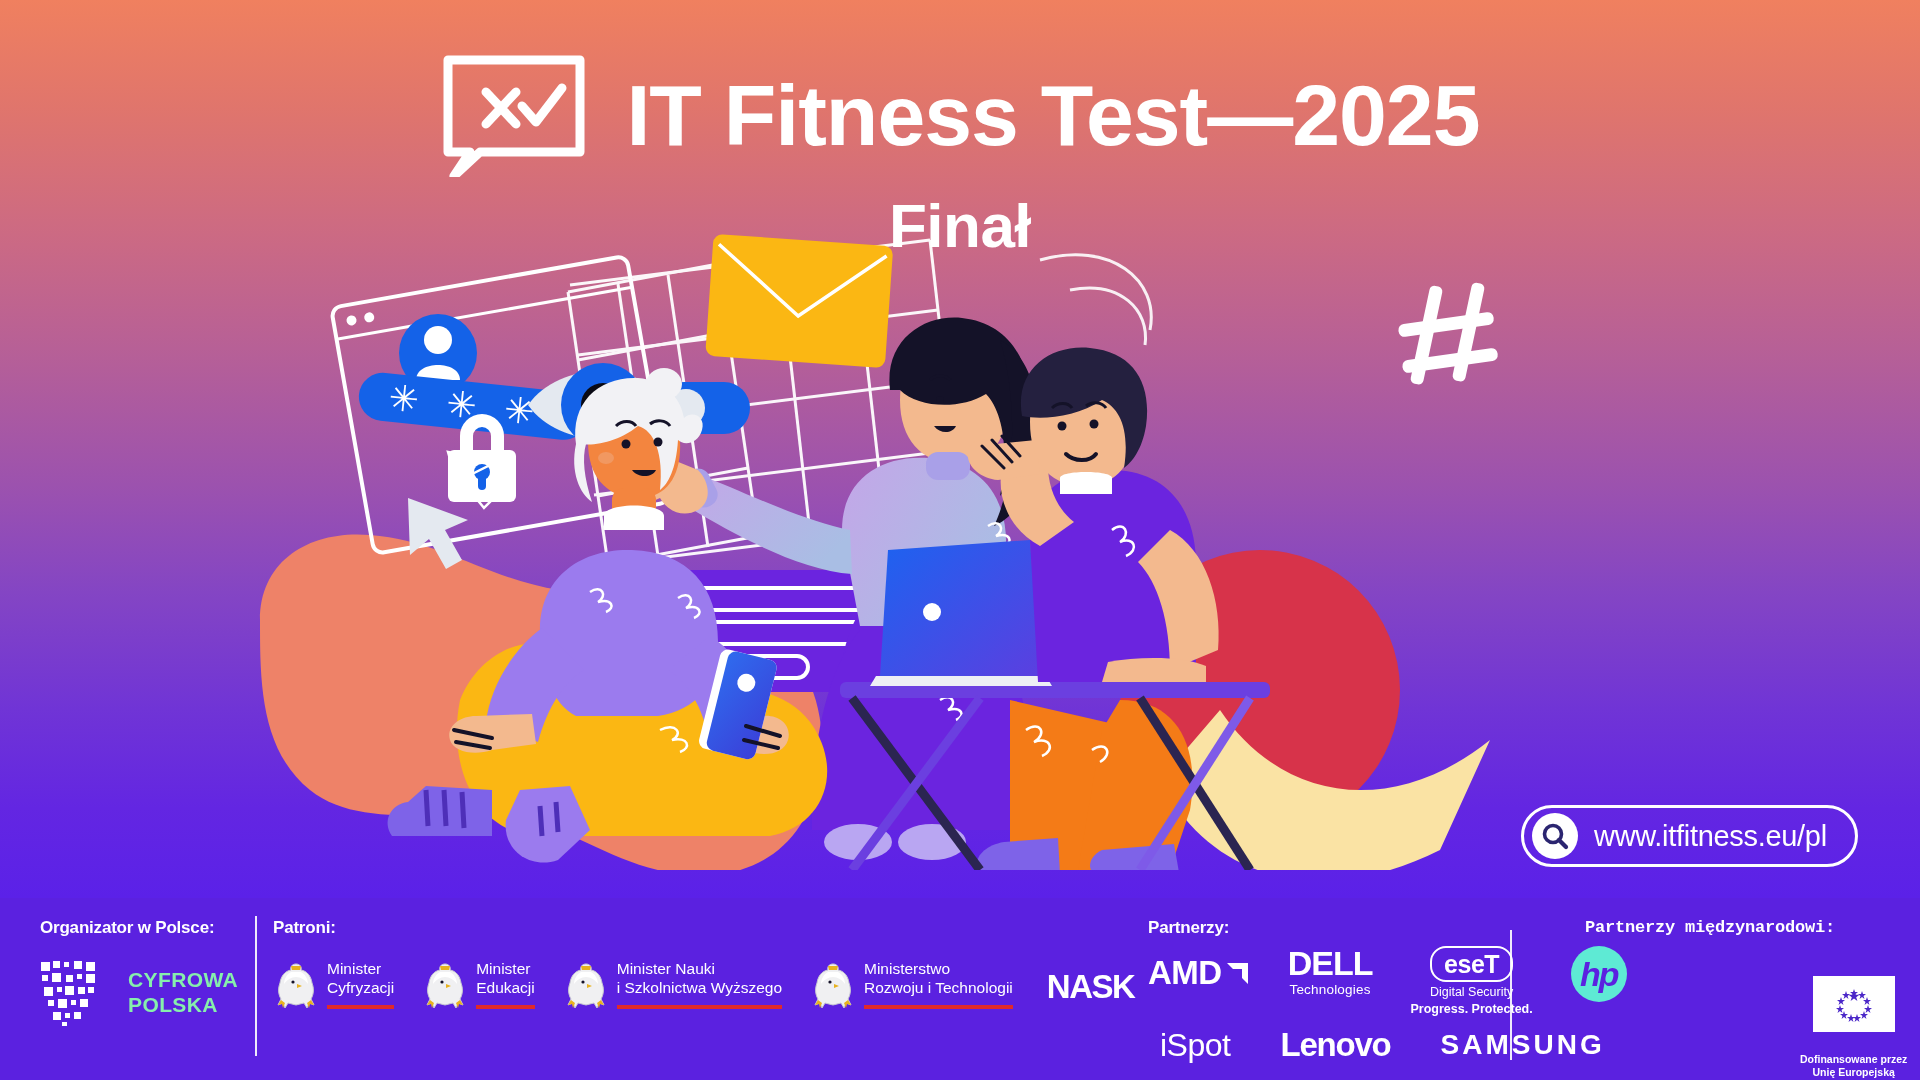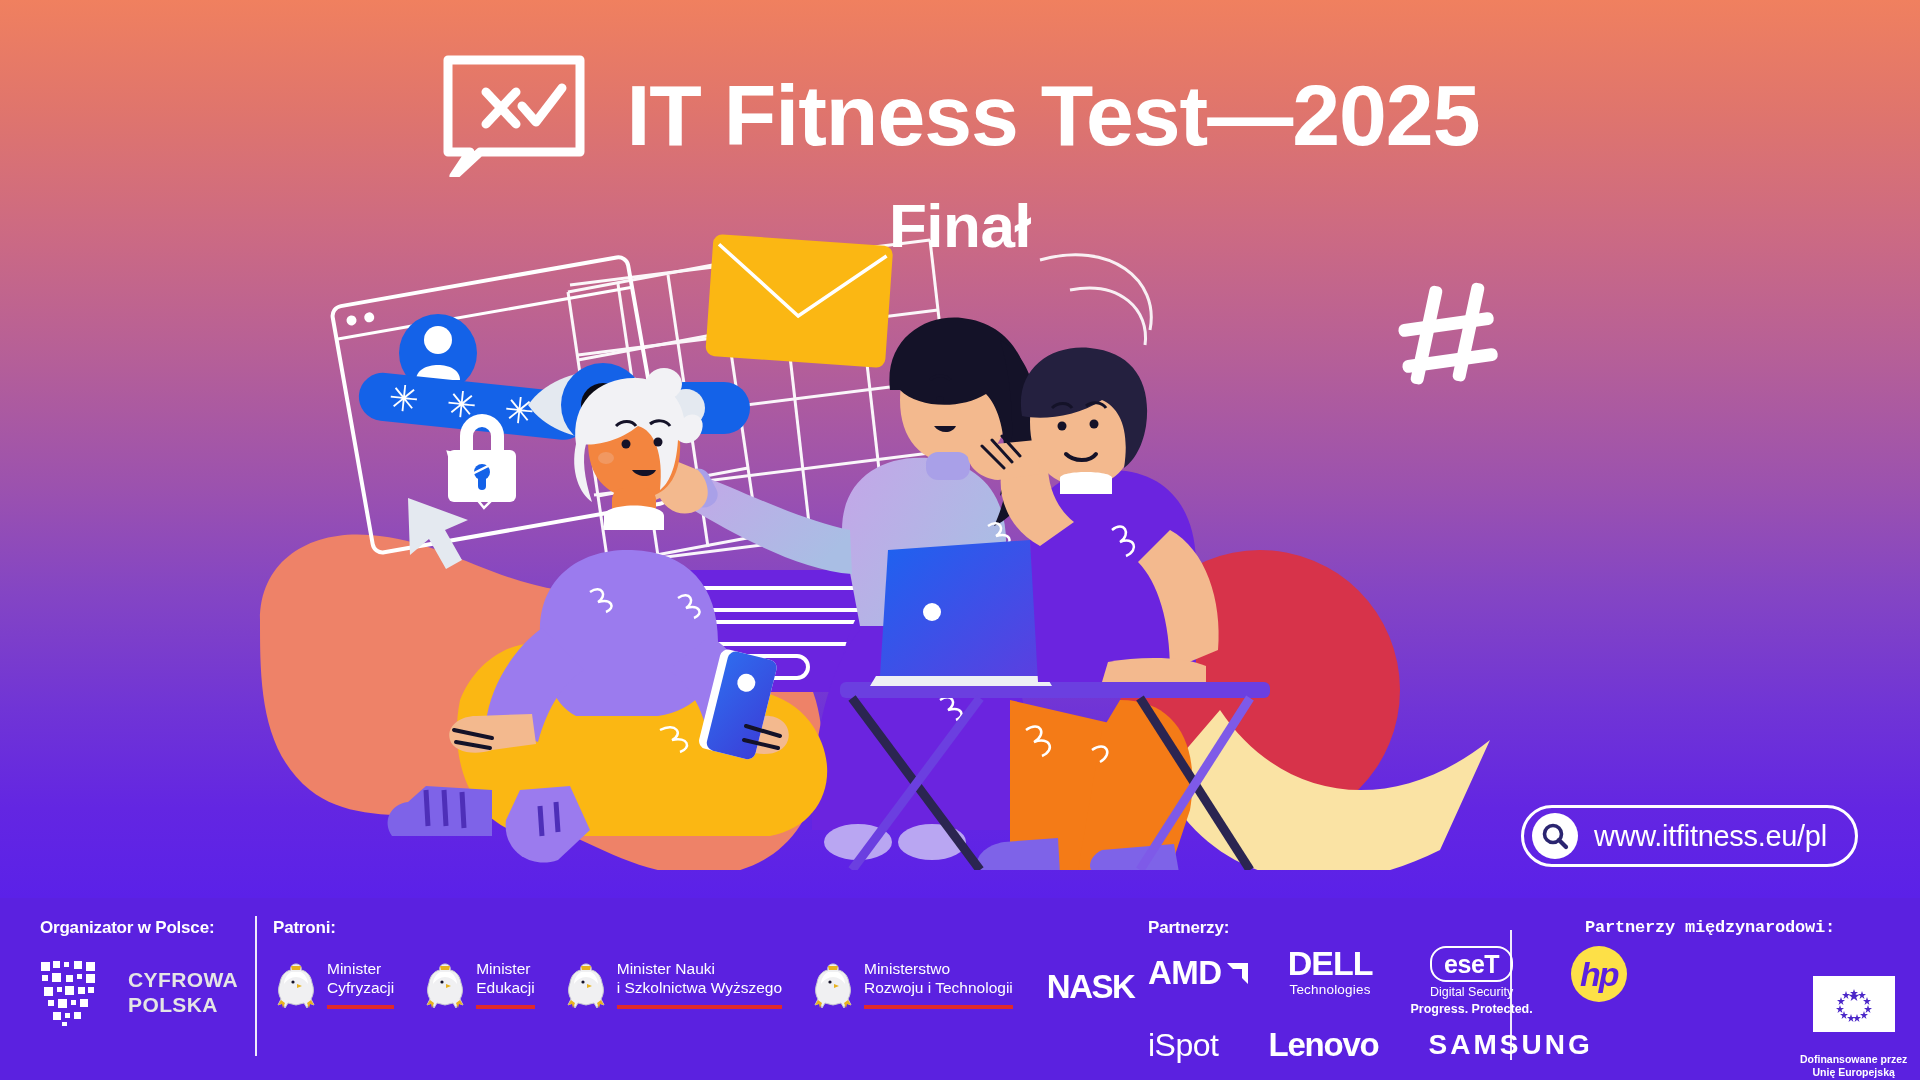--- a/index.html
+++ b/index.html
@@ -65,21 +65,21 @@
   }
   .fcol { position:absolute; top:0; height:182px; }
   .flabel {
     color:#fff; font-size:17px; font-weight:bold; letter-spacing:-0.2px;
     white-space:nowrap;
   }
   .vdiv { position:absolute; top:18px; width:2px; height:140px; background:#ffffff; opacity:.9; }
 
   
   .cp-wrap { position:absolute; left:40px; top:62px; display:flex; align-items:center; gap:16px; }
-  .cp-text { color:#e5e5e5; font-weight:bold; font-size:21px; line-height:1.18; letter-spacing:.4px; }
+  .cp-text { color:#86efac; font-weight:bold; font-size:21px; line-height:1.18; letter-spacing:.4px; }
 
   
   .min-row { position:absolute; top:62px; display:flex; align-items:flex-start; gap:28px; }
   .min {
     display:flex; align-items:flex-start; gap:8px;
   }
   .min-txt { position:relative; padding-bottom:11px; }
   .min-txt span { display:block; color:#fff; font-size:15.5px; line-height:1.22; white-space:nowrap; }
   .min-bar { position:absolute; left:0; bottom:0; height:4px; width:100%; background:#E02A2A; }
 
@@ -95,21 +95,21 @@
   .dell { font-weight:bold; font-size:34px; letter-spacing:-1px; }
   .dell-sub { font-size:13.5px; letter-spacing:.2px; margin-top:3px; }
   .eset-wrap { display:flex; flex-direction:column; align-items:center; gap:3px; }
   .eset-box {
     border:2.5px solid #fff; border-radius:16px; padding:2px 12px;
     font-weight:bold; font-size:25px; letter-spacing:-.5px; line-height:1.12;
   }
   .eset-s1 { font-size:12.5px; }
   .eset-s2 { font-size:12.5px; font-weight:bold; }
   .hp-circle {
-    width:56px; height:56px; border-radius:50%; background:#fde047; color:#5B21E0;
+    width:56px; height:56px; border-radius:50%; background:#5eead4; color:#5B21E0;
     font-style:italic; font-weight:bold; font-size:34px;
     display:flex; align-items:center; justify-content:center; letter-spacing:-2px;
   }
   .ispot { font-size:32px; letter-spacing:-.5px; }
   .lenovo { font-weight:bold; font-size:33px; letter-spacing:-1.2px; }
   .samsung { font-weight:bold; font-size:28px; letter-spacing:3px; }
 
   
   .viseg { position:absolute; display:flex; align-items:center; gap:10px; }
   .viseg-txt { color:#fff; font-size:23px; letter-spacing:-.2px; }
@@ -539,21 +539,21 @@
           <span class="dell">DELL</span>
           <span class="dell-sub">Technologies</span>
         </span>
         <span class="plogo eset-wrap">
           <span class="eset-box">eseT</span>
           <span class="eset-s1">Digital Security</span>
           <span class="eset-s2">Progress. Protected.</span>
         </span>
         <span class="plogo hp-circle">hp</span>
       </div>
-      <div class="prow" style="gap:50px;align-items:center;margin-top:4px;">
+      <div class="prow" style="gap:50px;align-items:center;margin-top:4px;margin-left:12px;">
         <span class="plogo ispot">iSpot</span>
         <span class="plogo lenovo">Lenovo</span>
         <span class="plogo samsung">SAMSUNG</span>
       </div>
     </div>
 
     <div class="vdiv" style="left:1510px;top:32px;height:130px;"></div>
 
     <div class="fcol" style="left:1585px;">
       <div class="flabel" style="position:absolute;top:20px;left:0;white-space:nowrap;font-family:Liberation Mono, monospace;">Partnerzy międzynarodowi:</div>

